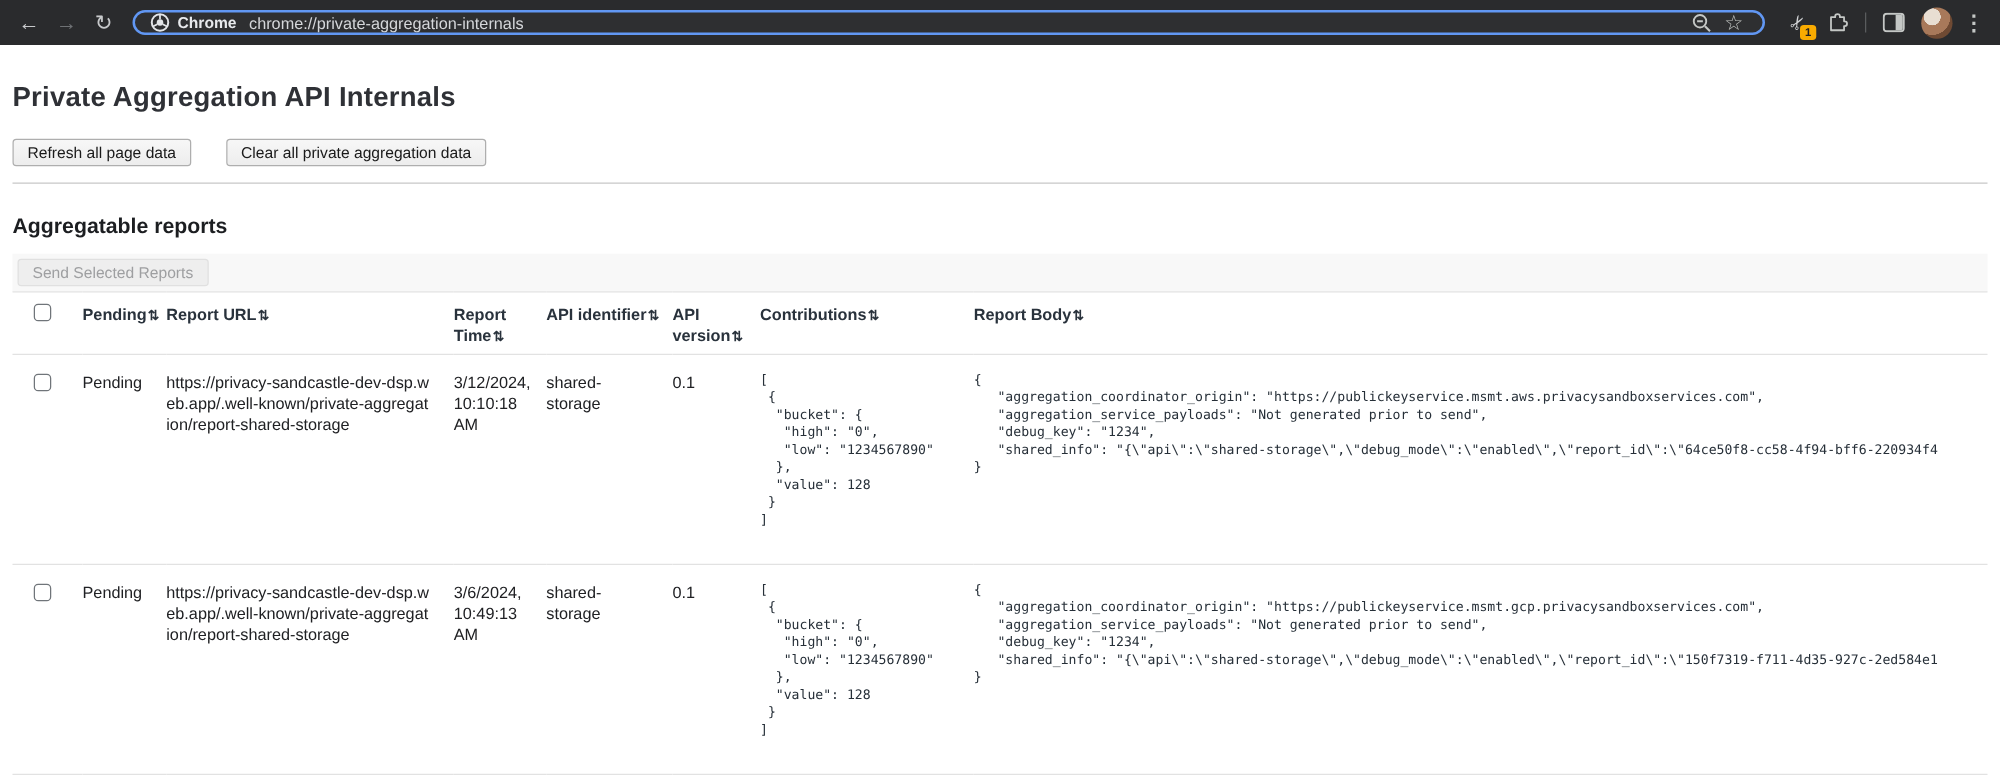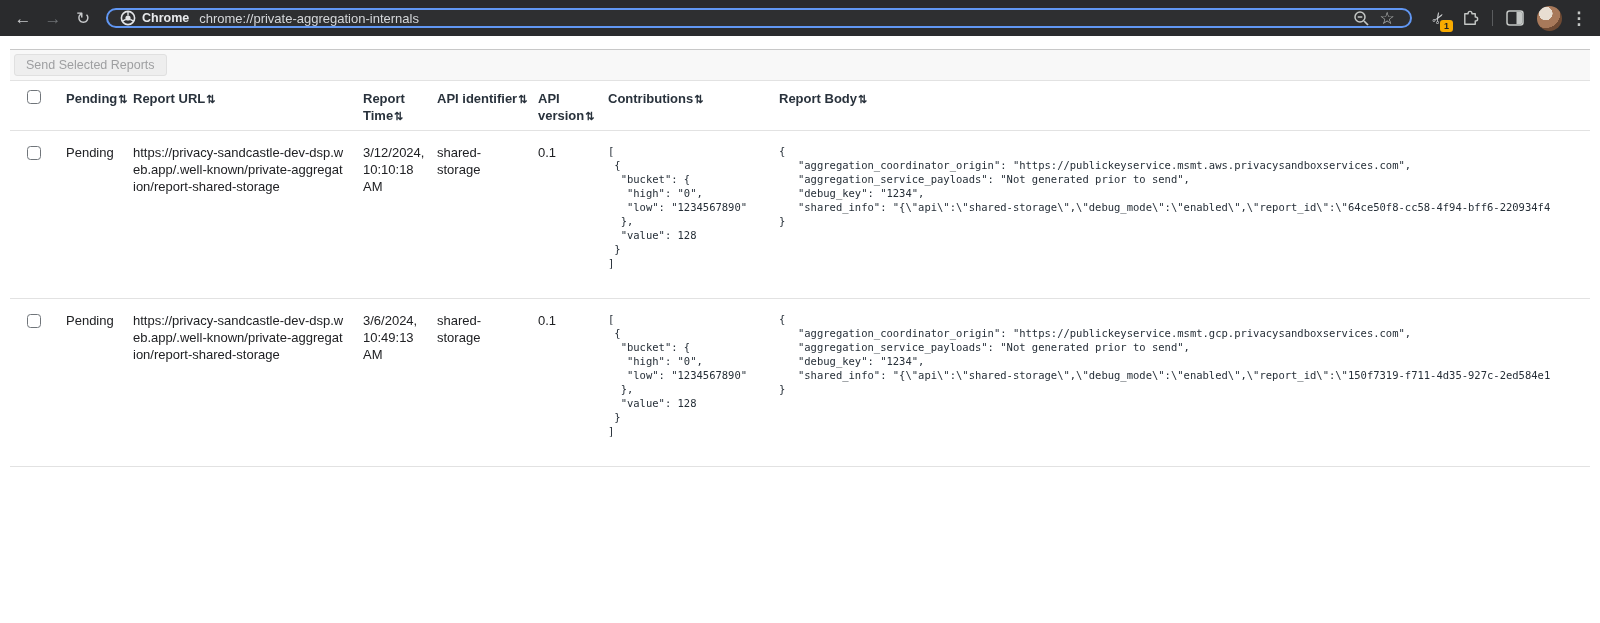--- a/index.html
+++ b/index.html
@@ -104,24 +104,30 @@
       <rect x="1" y="1" width="16" height="14" rx="2.5" fill="none" stroke="#c4c7c5" stroke-width="1.5"></rect>
       <path d="M10.5 1.8 h4 a1.7 1.7 0 0 1 1.7 1.7 v9 a1.7 1.7 0 0 1 -1.7 1.7 h-4 z" fill="#c4c7c5"></path>
     </svg>
   </span>
 
   <div class="avatar"></div>
   <div class="menu-dots">⋮</div>
 </div>
 
 <div class="page">
-
+  <h1>Private Aggregation API Internals</h1>
+
+  <div class="btn-row">
+    <button class="std-btn">Refresh all page data</button>
+    <button class="std-btn">Clear all private aggregation data</button>
+  </div>
 
   <hr>
 
+  <h2>Aggregatable reports</h2>
 
   <div class="table-toolbar">
     <button class="disabled-btn" disabled="">Send Selected Reports</button>
   </div>
 
   <table>
     <colgroup>
       <col style="width:56px">
         <col style="width:67px">
         <col style="width:230px">

